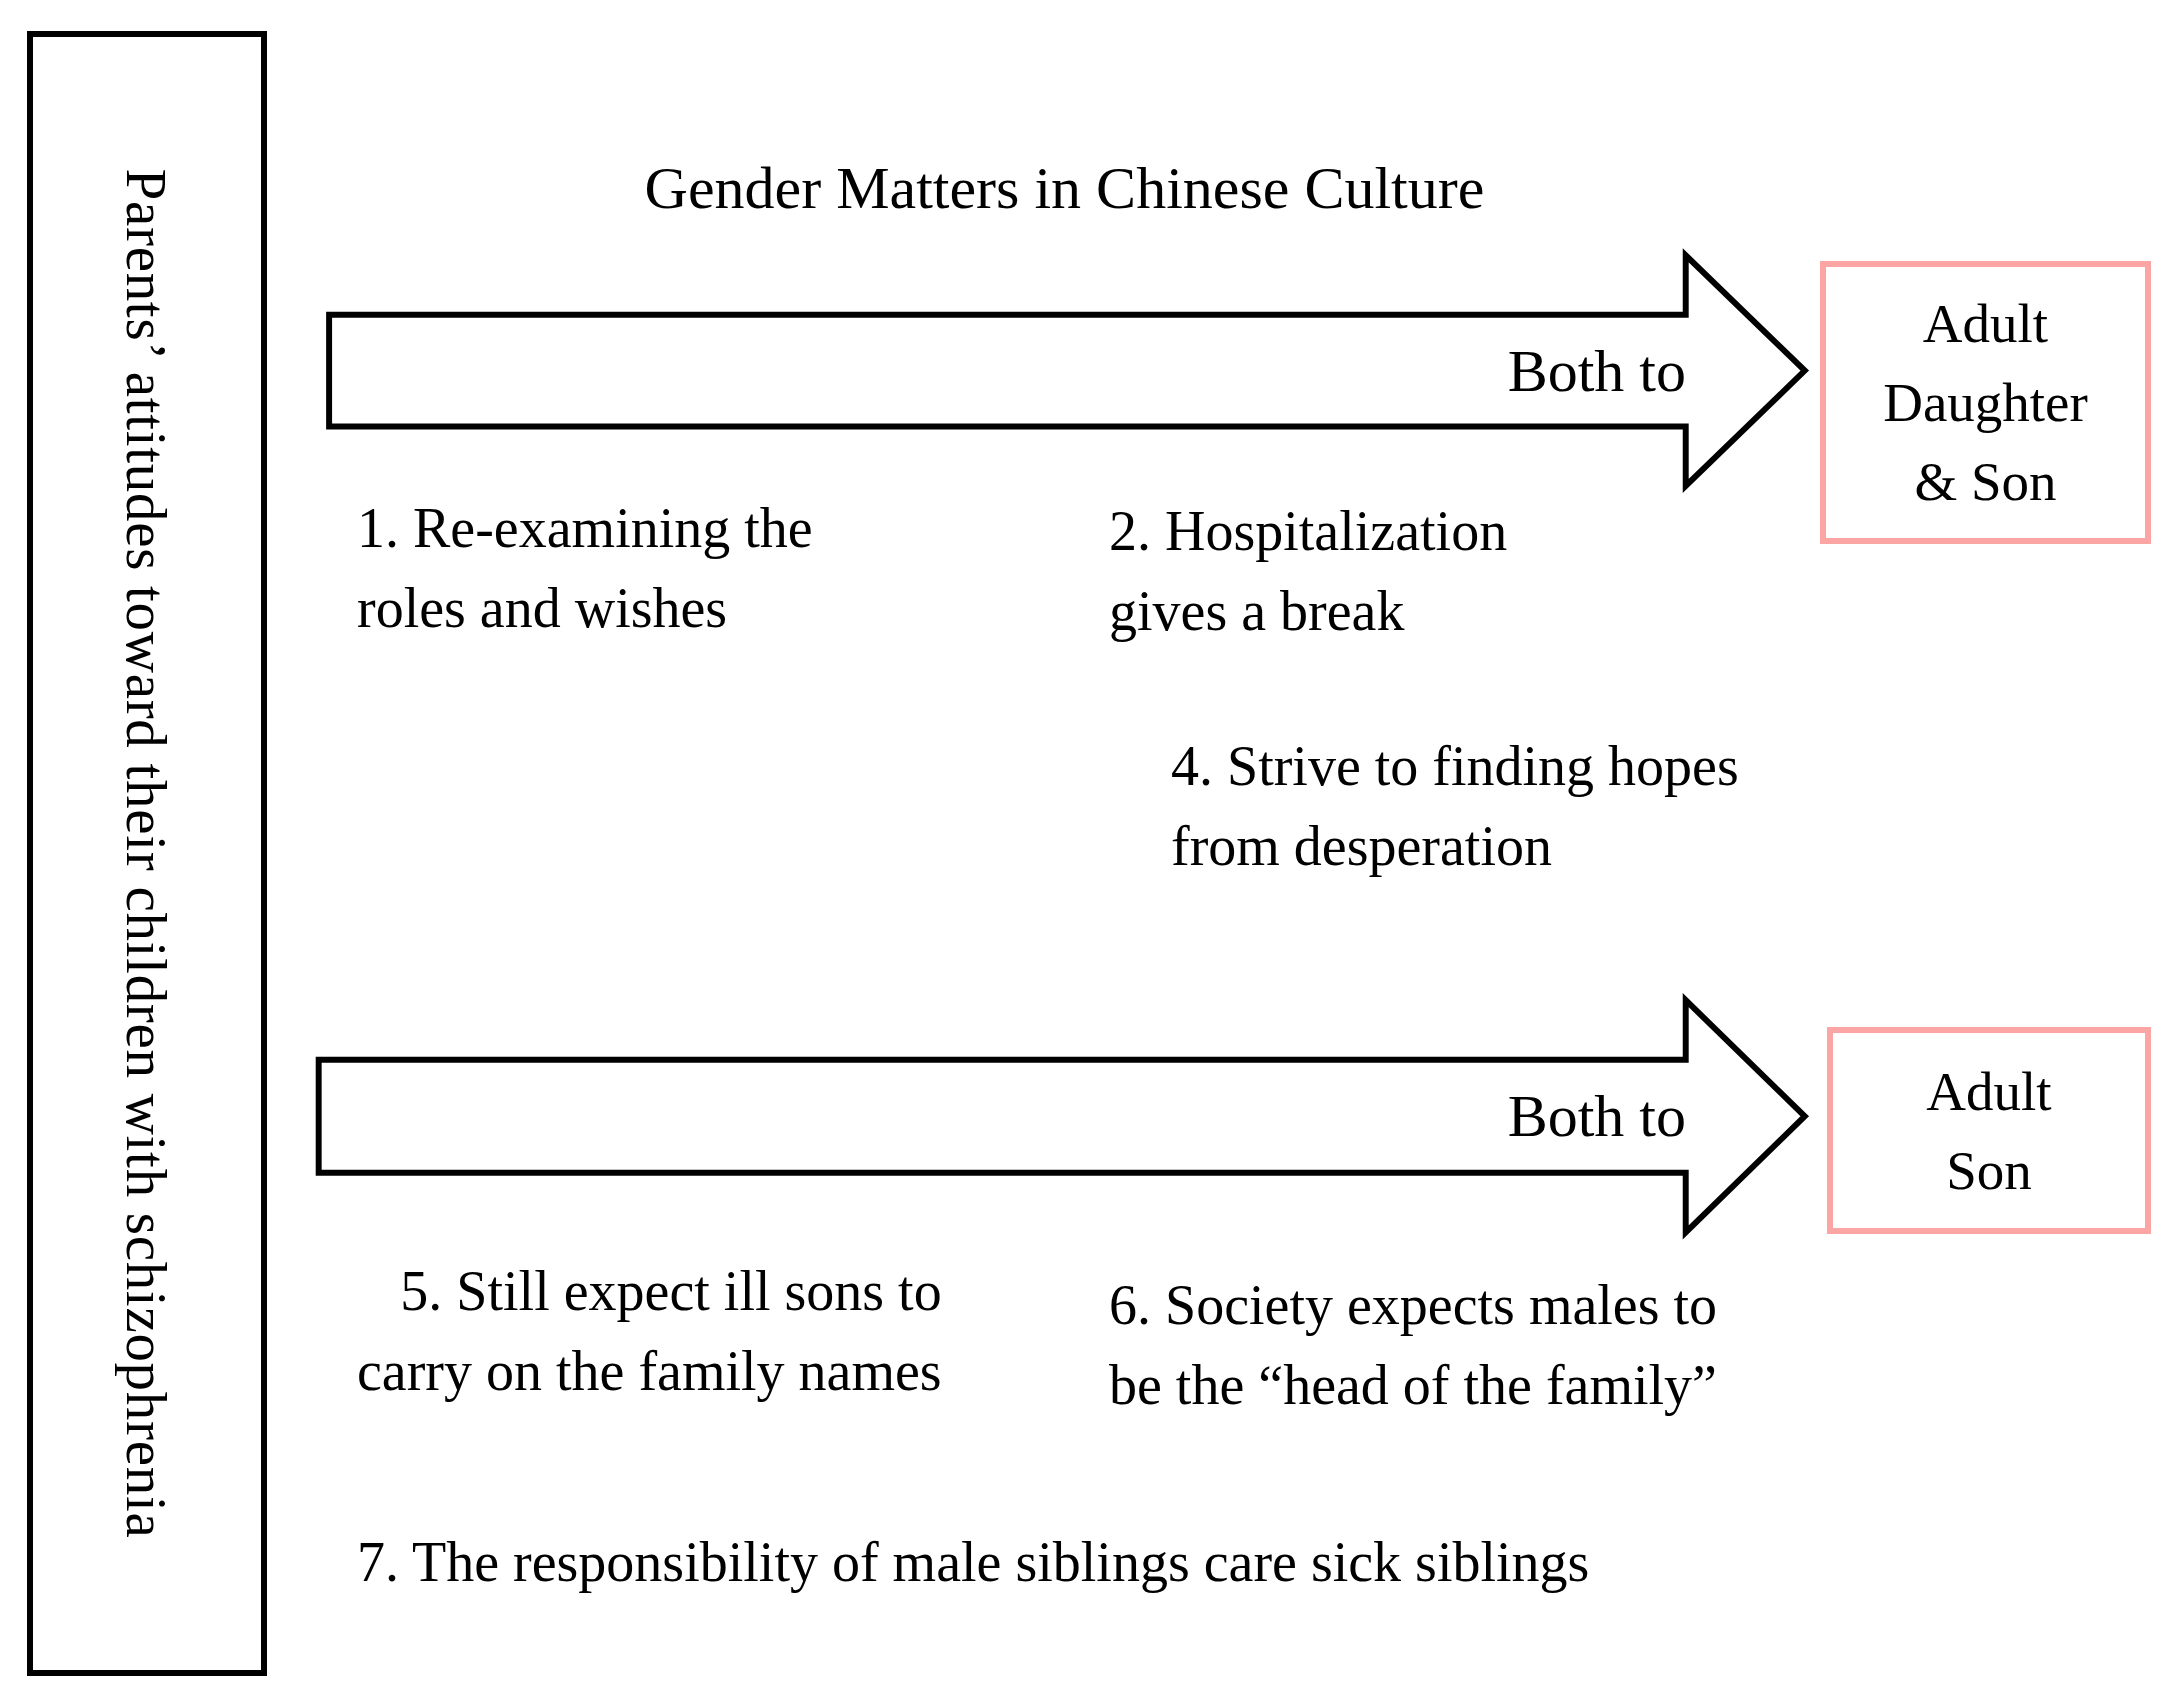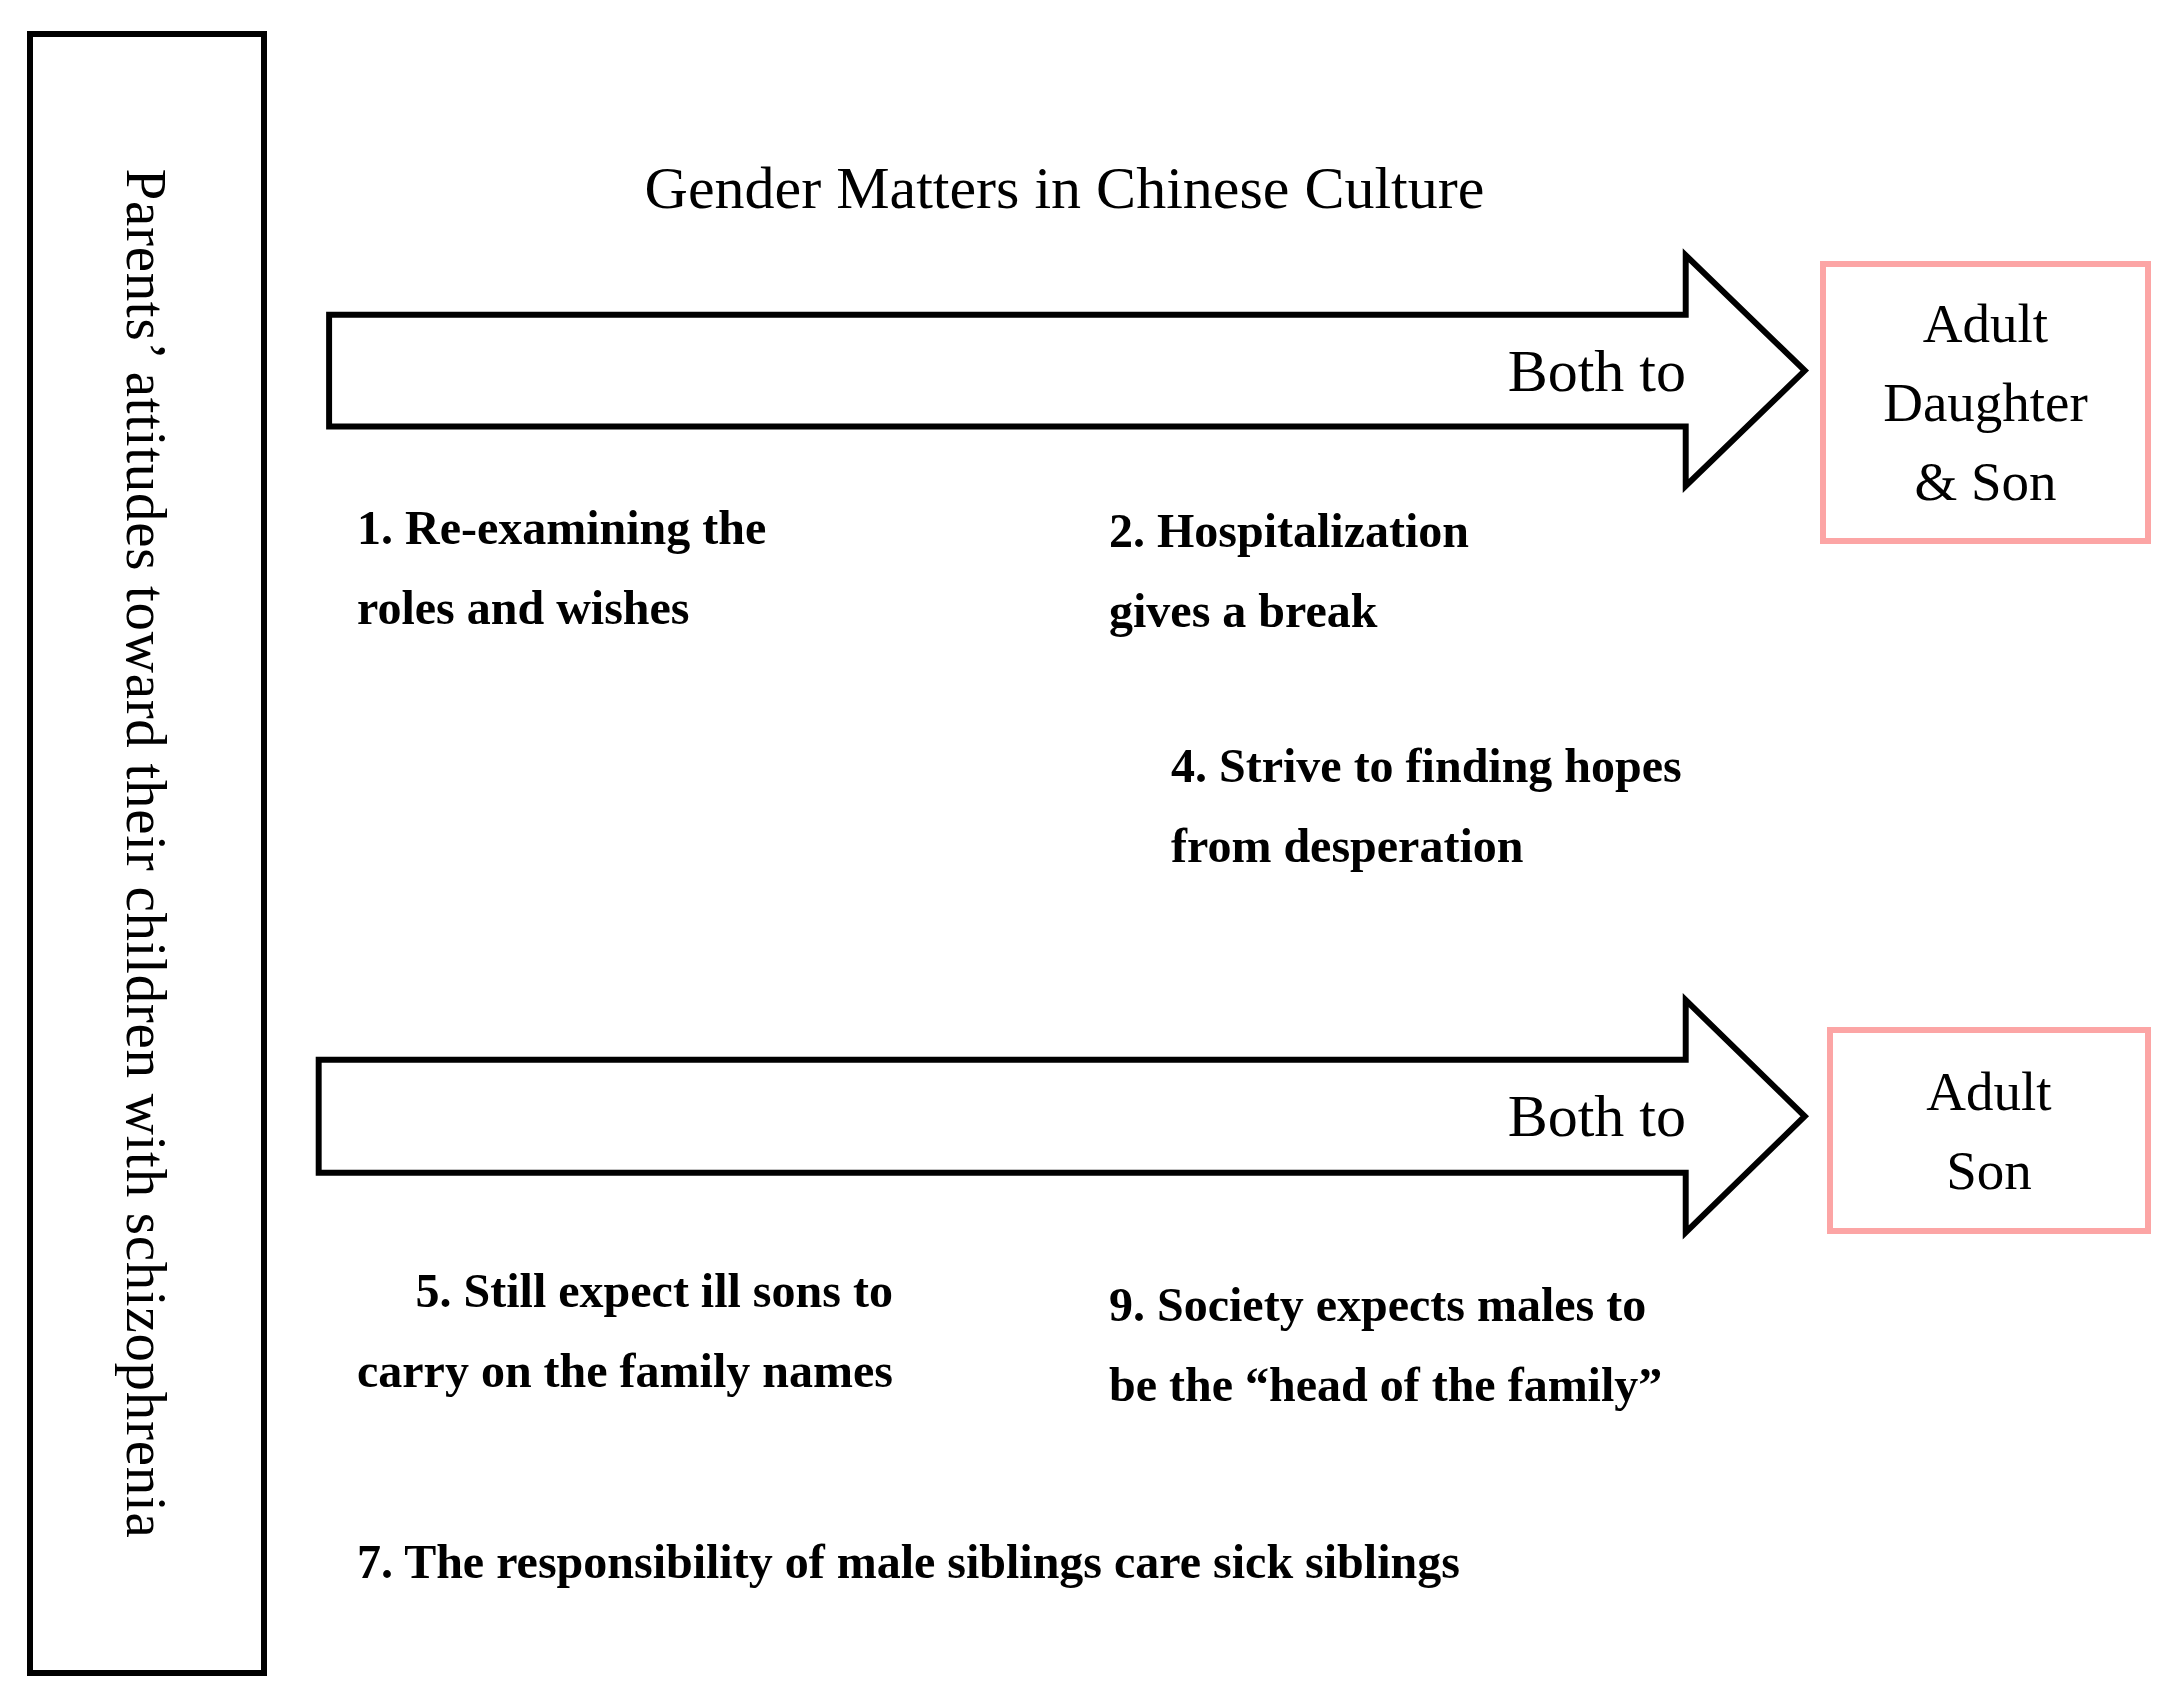--- a/index.html
+++ b/index.html
@@ -91,24 +91,23 @@
     height: 283px;
   }
   .target-box.second {
     left: 1827px;
     top: 1027px;
     width: 324px;
     height: 207px;
   }
   .item {
     position: absolute;
-    font-size: 48px;
+    font-size: 56px;
     line-height: 80px;
     white-space: nowrap;
-    font-weight: bold;
   }
   .i1 { left: 357px;  top: 488px;  }
   .i2 { left: 1109px; top: 491px;  }
   .i3 { left: 357px;  top: 726px;  }
   .i4 { left: 1135px; top: 726px; margin-left: 36px;  }
   .i5 { left: 357px;  top: 1251px; text-align: right; }
   .i6 { left: 1109px; top: 1265px; }
   .i7 { left: 357px;  top: 1522px; }
 </style>
 </head>
@@ -157,21 +156,21 @@
     <div>Adult</div>
     <div>Son</div>
   </div>
 
   <div class="item i5">
     <div>5. Still expect ill sons to</div>
     <div>carry on the family names</div>
   </div>
 
   <div class="item i6">
-    <div>9. Society expects males to</div>
+    <div>6. Society expects males to</div>
     <div>be the “head of the family”</div>
   </div>
 
   <div class="item i7">
     <div>7. The responsibility of male siblings care sick siblings</div>
   </div>
 
 </div>
 
 

